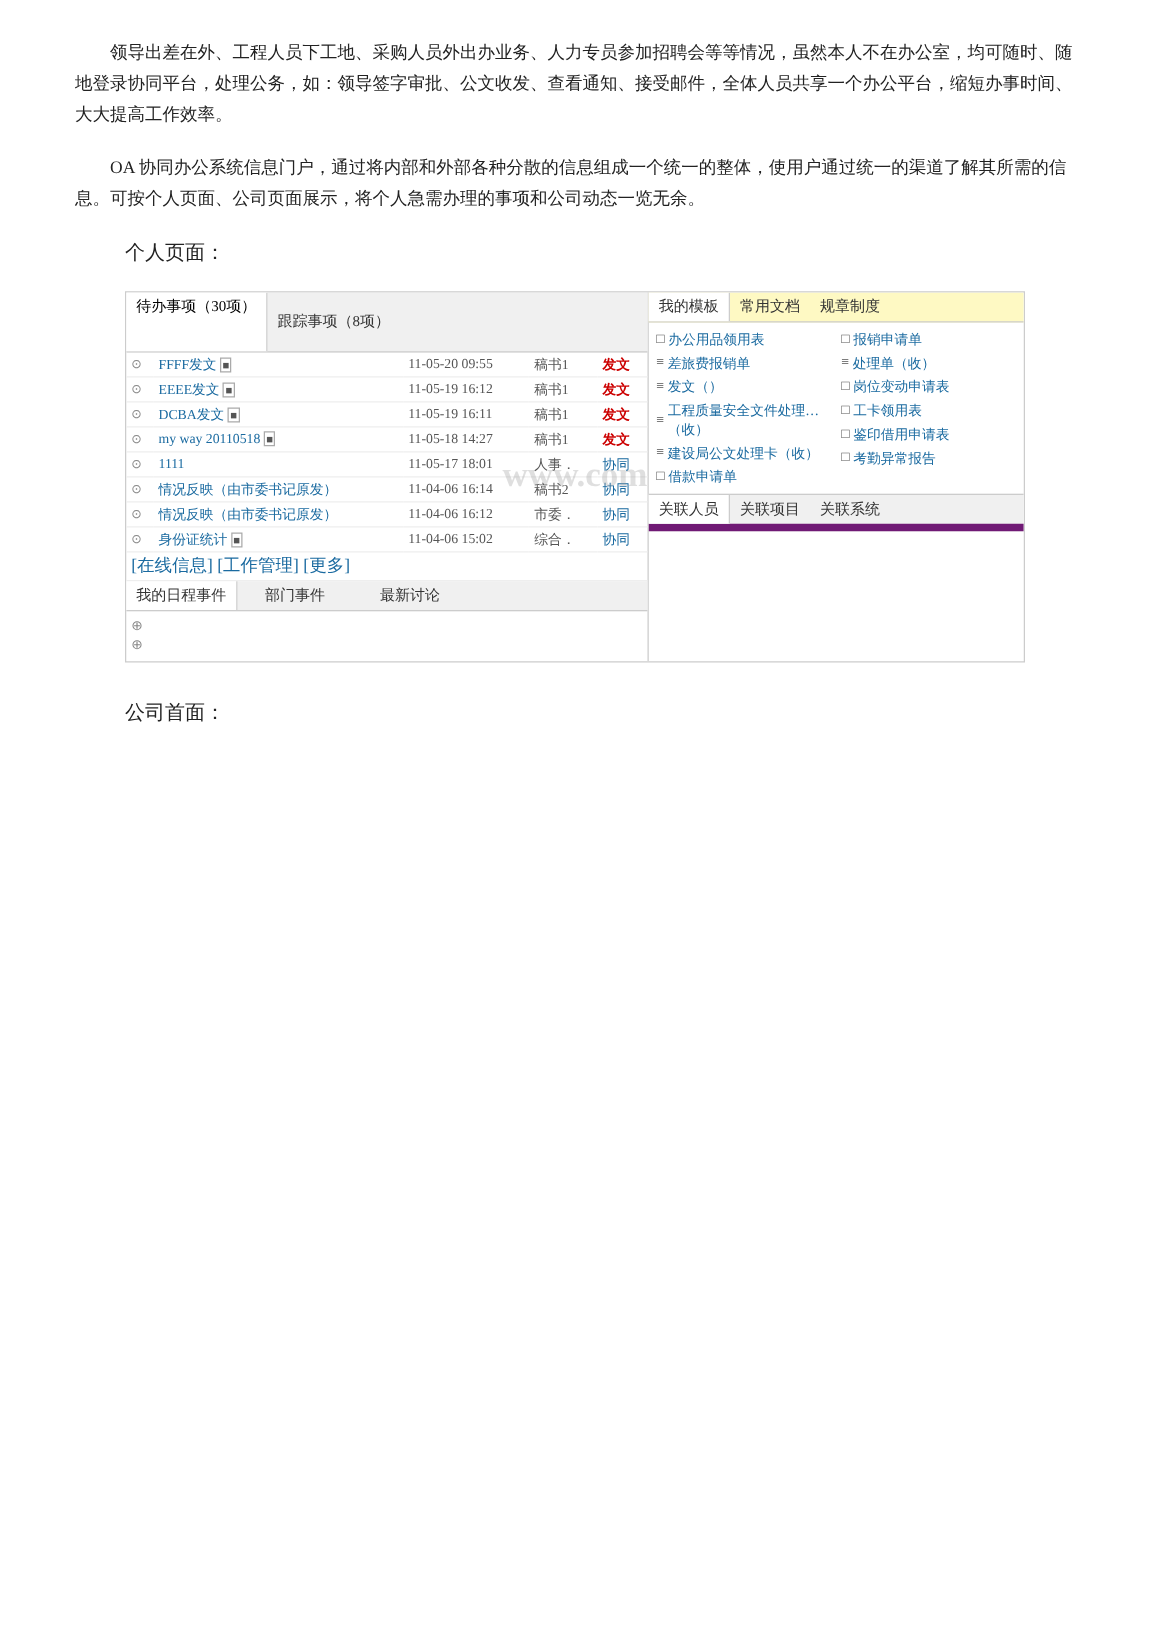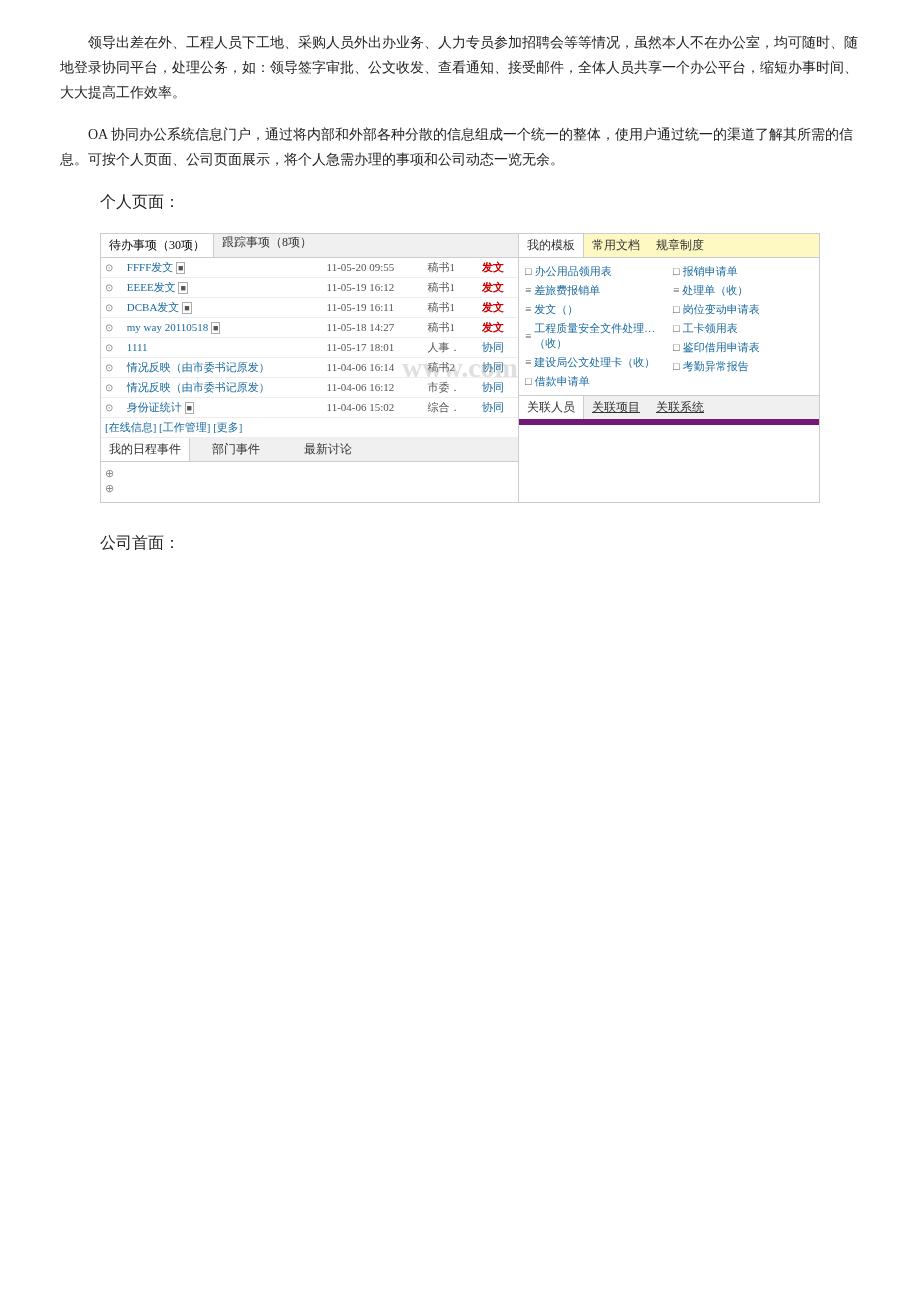--- a/index.html
+++ b/index.html
@@ -61,21 +61,21 @@
     .tab-active {
       background: #fff;
       border-right: 1px solid #ccc;
       padding: 3px 8px;
       font-size: 12px;
       color: #000;
       white-space: nowrap;
     }
 
     .tab-inactive {
-      padding: 0 8px;
+      padding: 15px 8px;
       font-size: 12px;
       color: #333;
       white-space: nowrap;
     }
 
     
     .tasks-table {
       width: 100%;
       border-collapse: collapse;
       font-size: 11px;
@@ -112,21 +112,21 @@
       font-weight: bold;
       margin-top: 22px;
     }
 
     .task-status-xietong {
       color: #1a6aa0;
     }
 
     .footer-links {
       padding: 2px 4px;
-      font-size: 11px;
+      font-size: 14px;
       color: #1a6aa0;
       border-bottom: 1px solid #eee;
     }
 
     .schedule-tab-row {
       display: flex;
       background: #f0f0f0;
       border-bottom: 1px solid #ccc;
     }
 
@@ -205,21 +205,20 @@
     .right-bottom-tab-active {
       background: #fff;
       padding: 3px 8px;
       font-size: 12px;
       border-right: 1px solid #ccc;
     }
 
     .right-bottom-tab-inactive {
       padding: 3px 8px;
       font-size: 12px;
-      text-decoration: underline;
     }
 
     .right-bottom-body {
       min-height: 40px;
       padding: 4px;
     }
 
     .watermark {
       position: relative;
       overflow: hidden;

